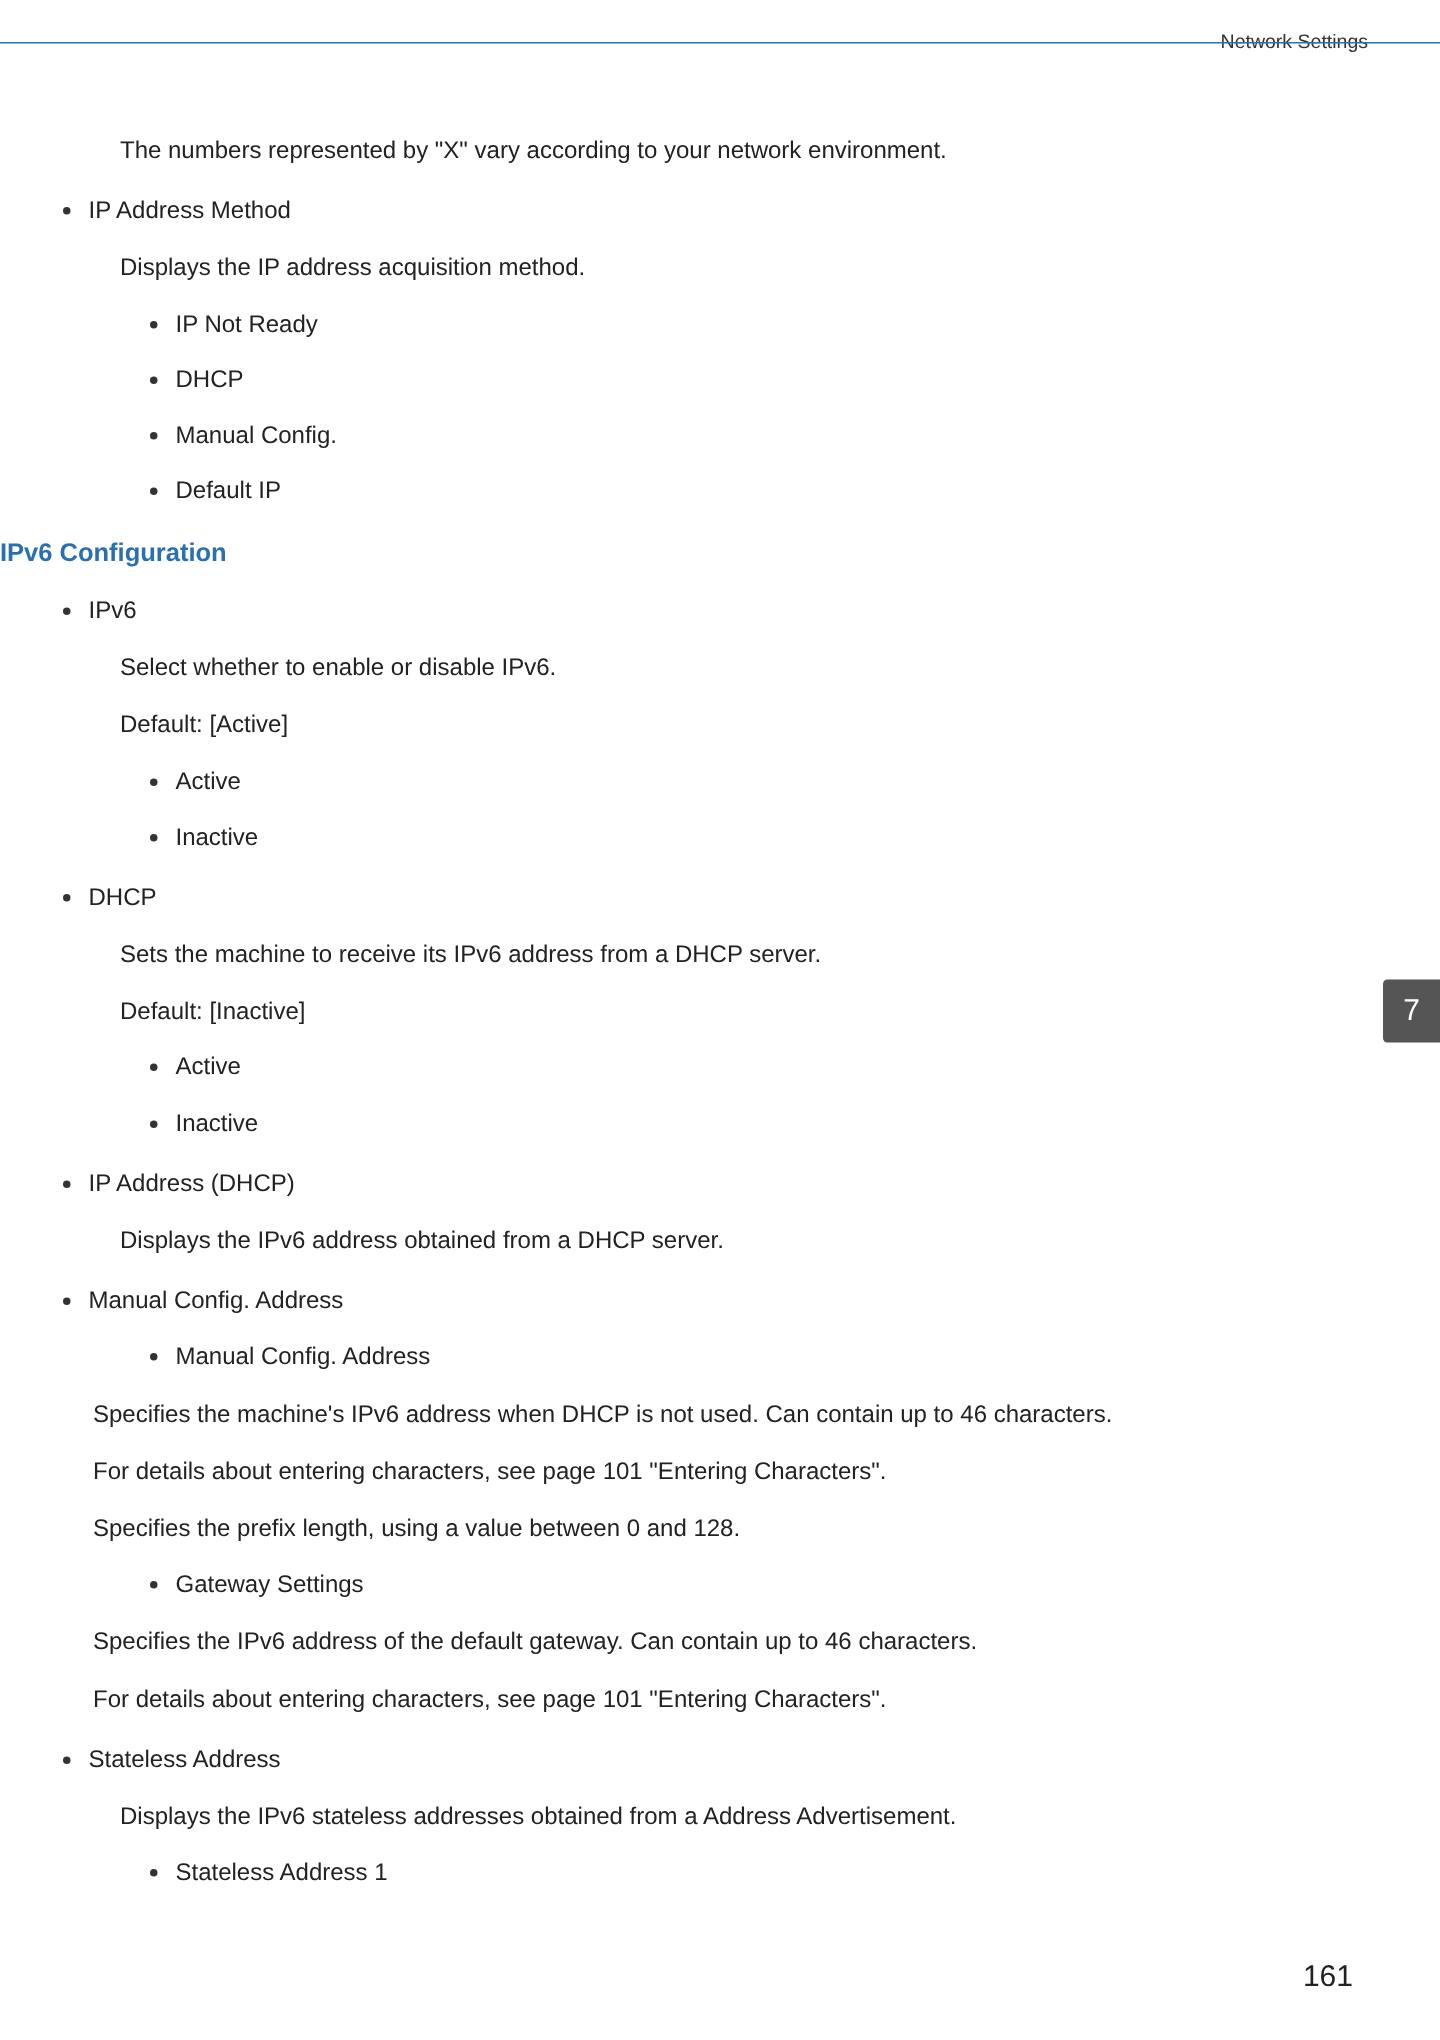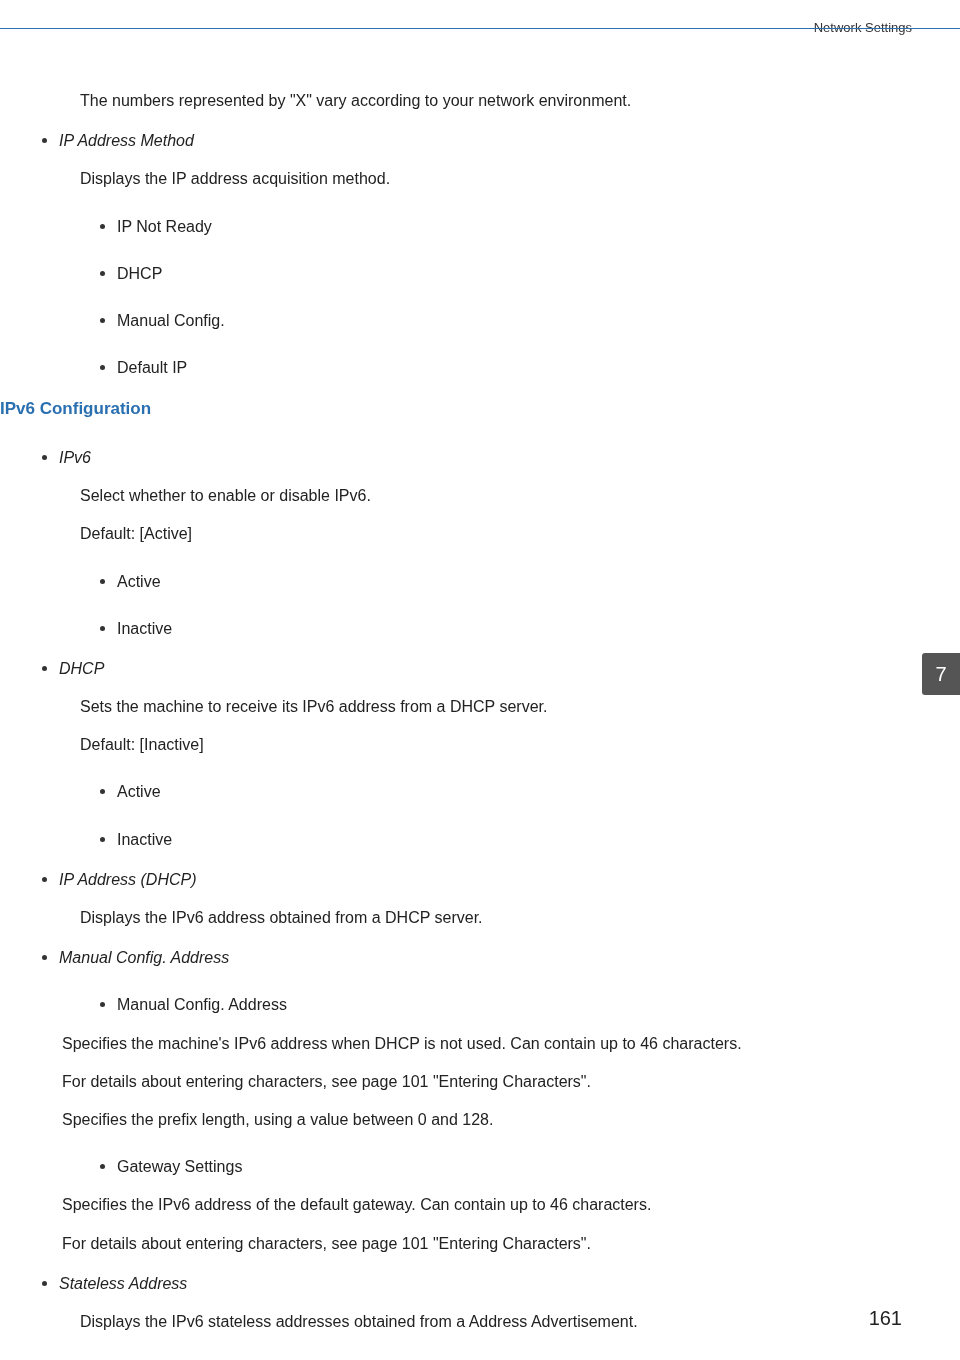--- a/index.html
+++ b/index.html
@@ -51,21 +51,21 @@
     width: 5px;
     height: 5px;
     background: #333;
     border-radius: 50%;
     margin-top: 9px;
     margin-right: 12px;
     flex: 0 0 5px;
   }
   .entry { margin-top: 17px; }
   .entry-tight { margin-top: 15px; }
-  .entry-sub { margin-top: 24px; }
+  .entry-sub { margin-top: 14px; }
 
   .section-head {
     font-weight: 700;
     color: #2a6fb0;
     font-size: 17px;
     margin-top: 18px;
     margin-left: 0px;
   }
 
   .tab {
@@ -84,21 +84,21 @@
     border-bottom-left-radius: 3px;
   }
 
   .page-number {
     position: absolute;
     bottom: 30px;
     right: 58px;
     font-size: 20px;
   }
 
-  .b-l1 { margin-left: 42px; font-style: italic; } 
+  .b-l1 { margin-left: 42px; } 
   .b-l2 { margin-left: 100px; } 
 </style>
 </head>
 <body>
 
 <div class="header-right">Network Settings</div>
 <div class="header-rule"></div>
 
 <div class="tab">
     <span>7</span>

